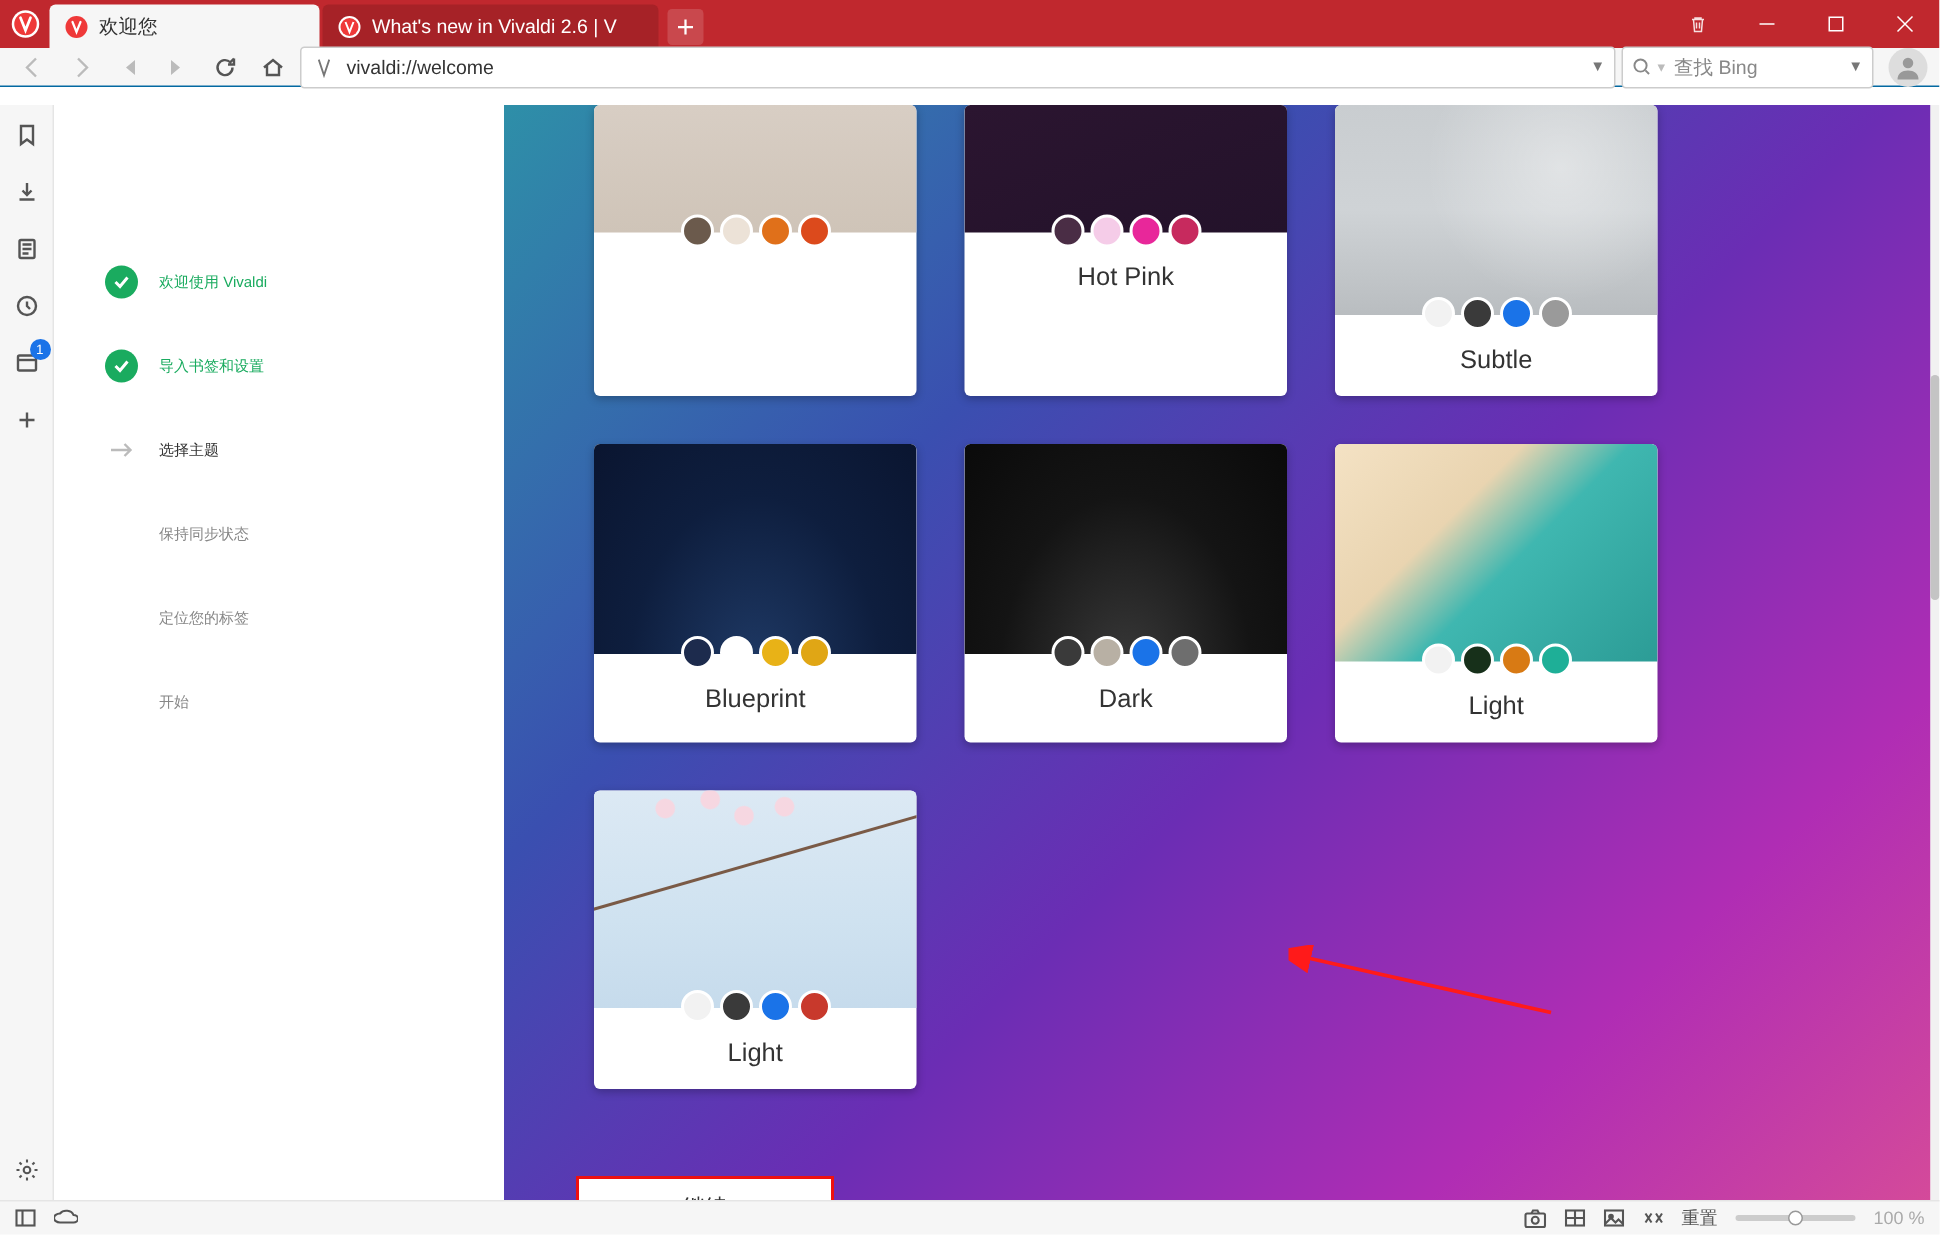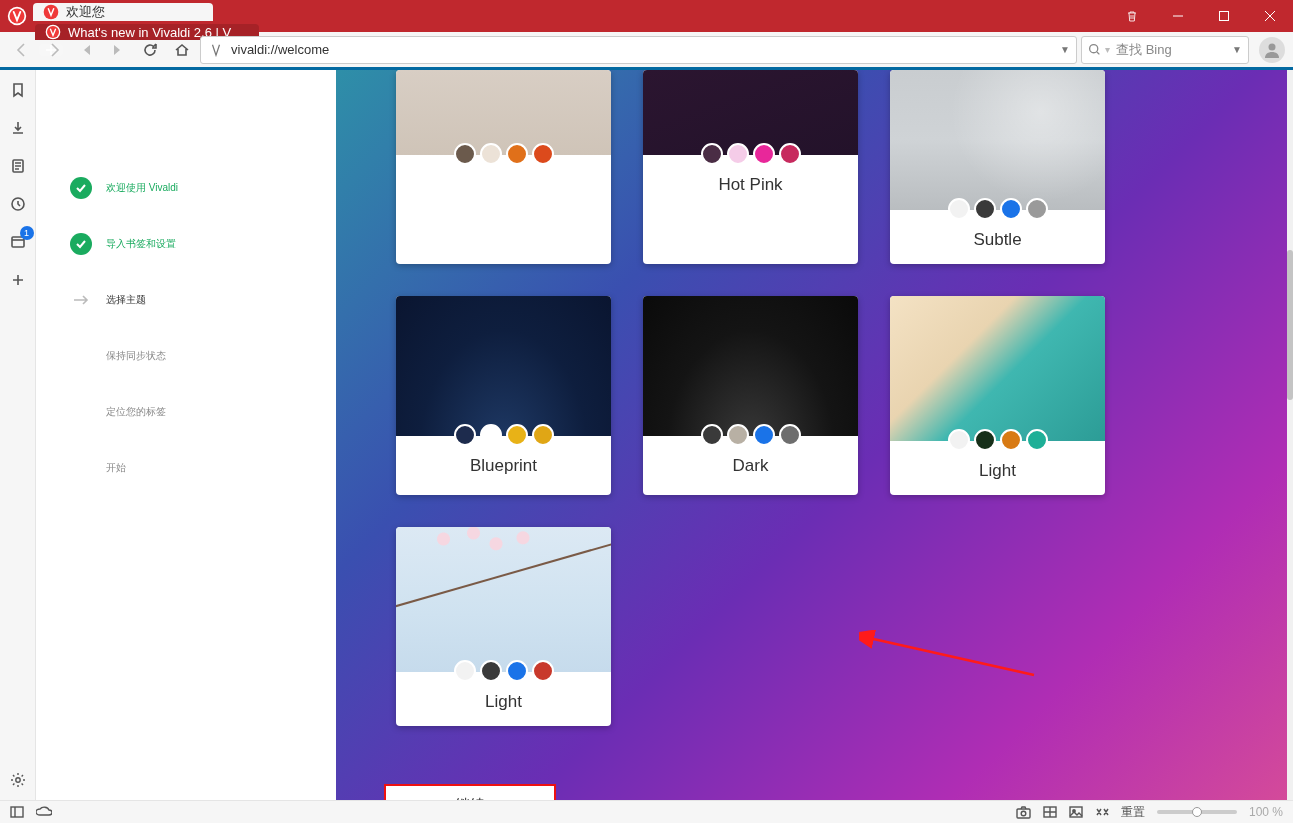--- a/index.html
+++ b/index.html
@@ -2,33 +2,33 @@
 <html><head>
 <meta charset="utf-8">
 <style>
 * { margin: 0; padding: 0; box-sizing: border-box; font-family: "Microsoft YaHei", "Segoe UI", Arial, sans-serif; }
 html, body { width: 1293px; height: 823px; overflow: hidden; background: #fff; }
 
 
 .title-bar { height: 32px; background: #c0282e; display: flex; align-items: stretch; }
 .app-icon { width: 33px; display:flex; align-items:center; justify-content:center; }
 .app-icon svg { width:20px; height:20px; }
-.tabs { display:flex; align-items:flex-start;flex-direction:column; }
+.tabs { display:flex; align-items:center; }
 .tab { height: 29px; margin-top:3px; padding: 0 28px 0 10px; display:flex; align-items:center; font-size:13px; position:relative; border-radius:4px 4px 0 0; min-width:180px; }
 .tab.active { background:#f6f6f6; color:#333; }
 .tab.inactive { background:#a62227; color:#fff; margin-left:2px; }
 .tab .favicon { width:16px; height:16px; margin-right:7px; flex:0 0 auto; }
 .new-tab { width:24px; height:24px; margin:4px 0 0 6px; border-radius:3px; background:rgba(255,255,255,.15); display:flex; align-items:center; justify-content:center; color:#fff; font-size:16px; }
 .win-controls { margin-left:auto; display:flex; }
 .win-btn { width:46px; height:32px; display:flex; align-items:center; justify-content:center; color:#fff; }
 .win-btn svg { width:12px; height:12px; stroke:#fff; fill:none; stroke-width:1; }
 .win-btn.trash svg { stroke:rgba(255,255,255,.85); }
 
 
-.address-row { height: 38px; background:#f6f6f6; border-bottom:3px solid #0369a1; display:flex; align-items:center; padding: 0 8px; gap:4px; }
+.address-row { height: 26px; background:#f6f6f6; border-bottom:1px solid #0369a1; display:flex; align-items:center; padding: 0 8px; gap:4px; }
 .nav-btn { width:28px; height:28px; display:flex; align-items:center; justify-content:center; color:#555; border-radius:3px; }
 .nav-btn.disabled { color:#bbb; }
 .nav-btn svg { width:16px; height:16px; }
 .addr { flex:1; height:28px; border:1px solid #ccc; background:#fff; border-radius:3px; display:flex; align-items:center; padding:0 8px; font-size:13px; color:#333; position:relative; }
 .addr .site-icon { width:14px; height:14px; margin-right:8px; color:#777; }
 .addr .chev { position:absolute; right:6px; color:#777; font-size:10px; }
 .search-box { width:168px; height:28px; border:1px solid #ccc; background:#fff; border-radius:3px; display:flex; align-items:center; padding:0 6px; font-size:13px; color:#888; position:relative; }
 .search-box .chev { position:absolute; right:6px; color:#777; font-size:10px; }
 .profile { width:26px; height:26px; border-radius:50%; background:#ddd; margin-left:6px; display:flex; align-items:center; justify-content:center; }
 

